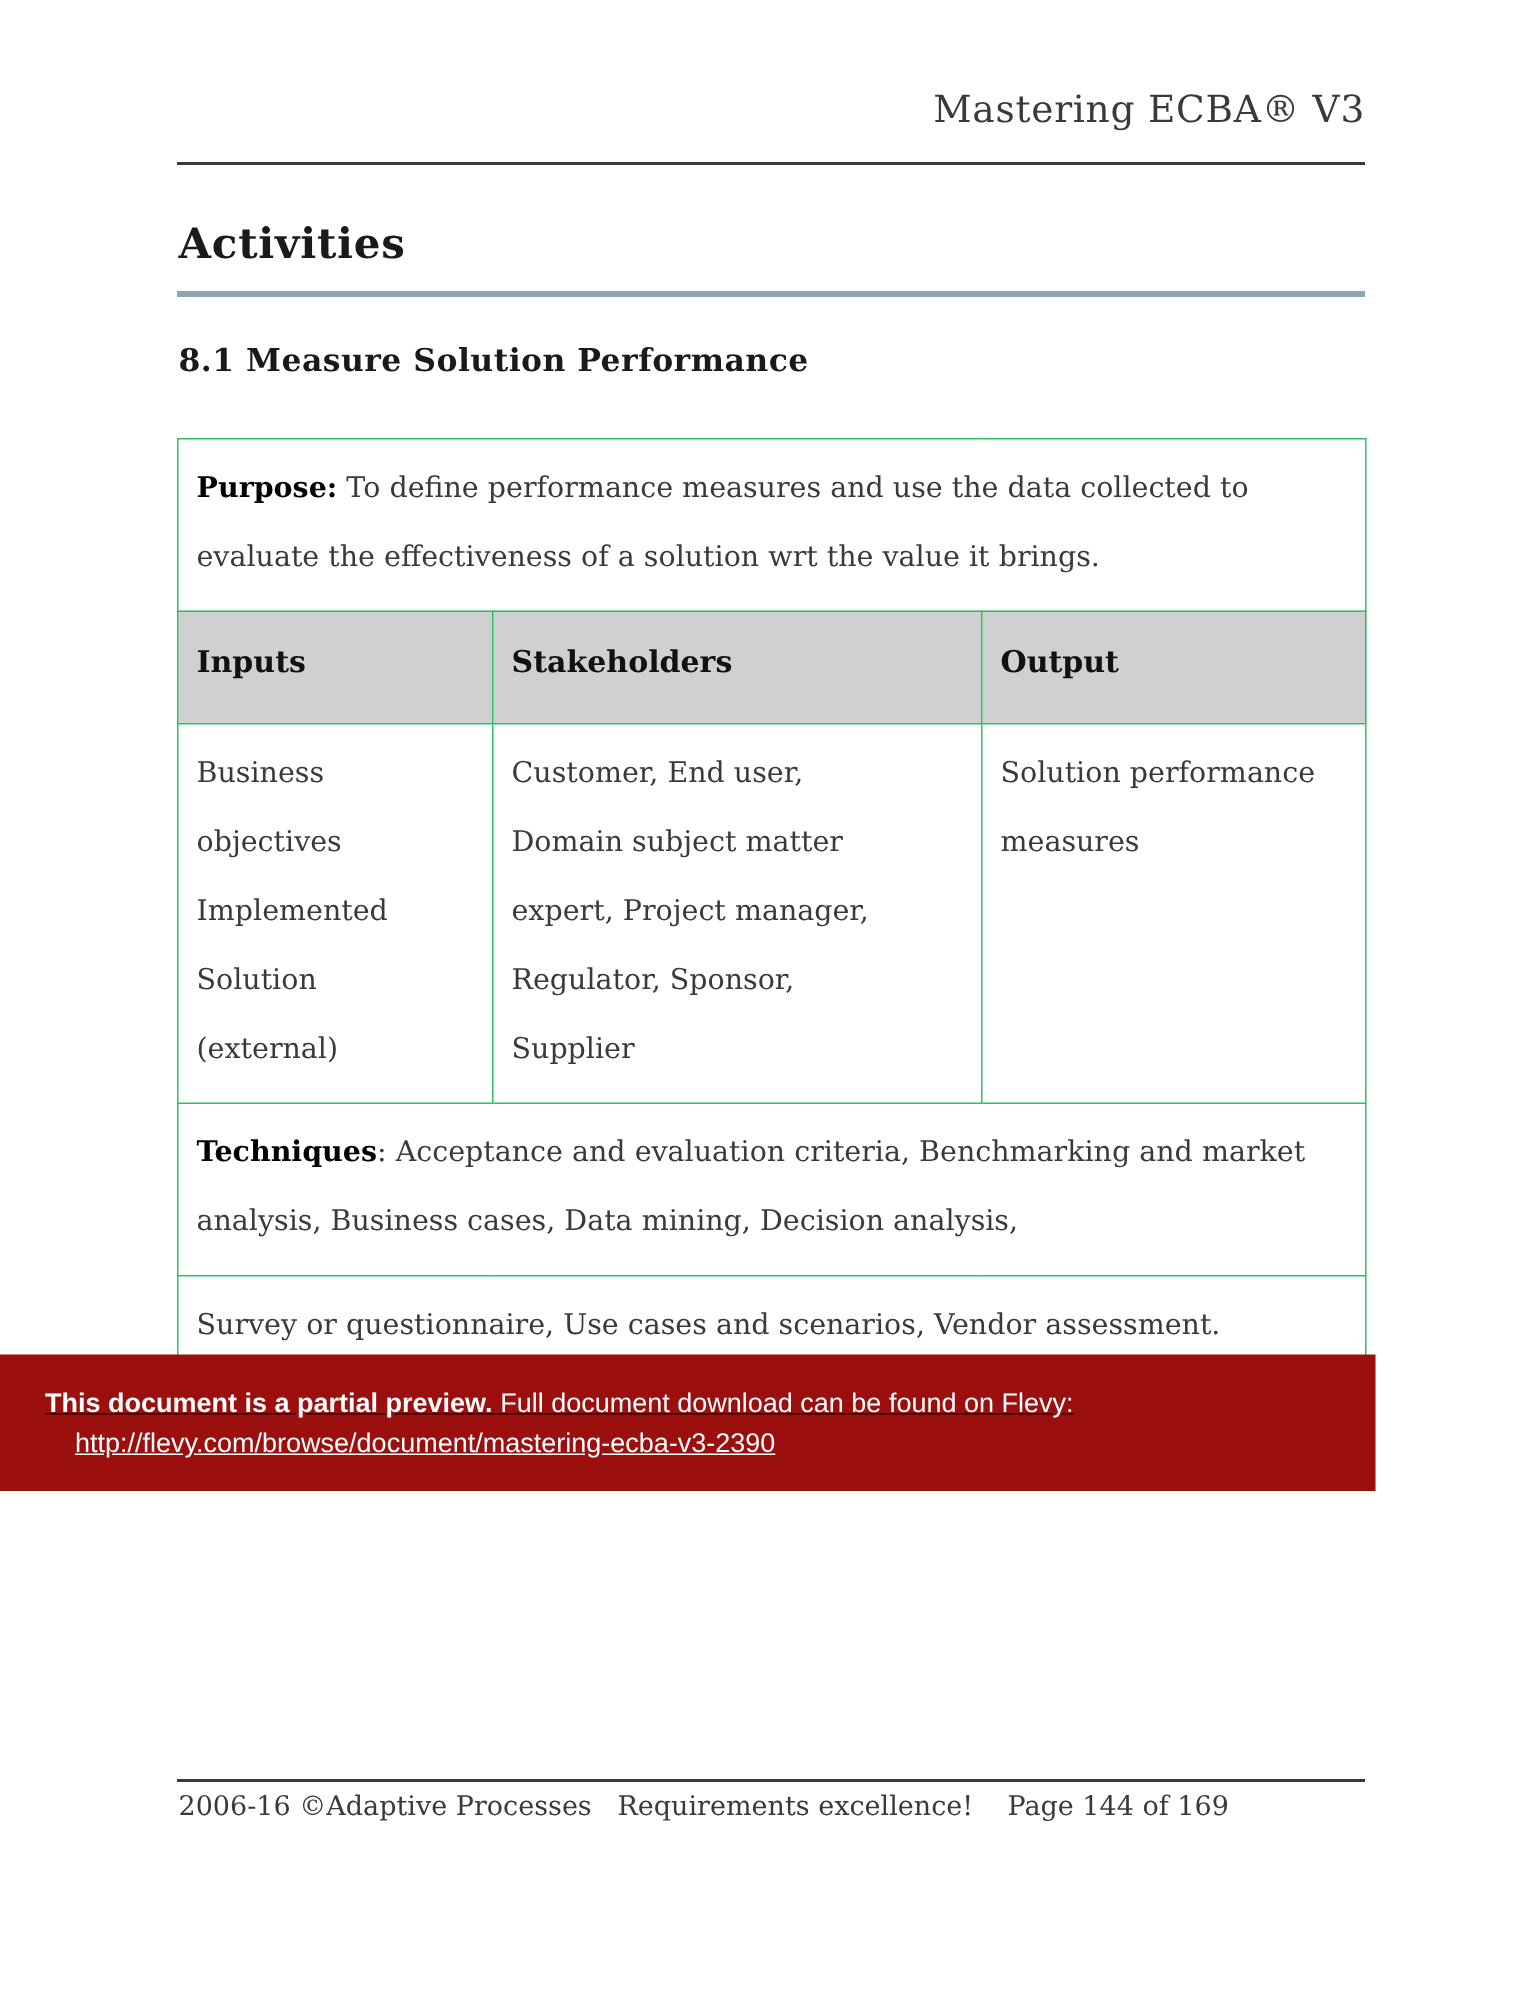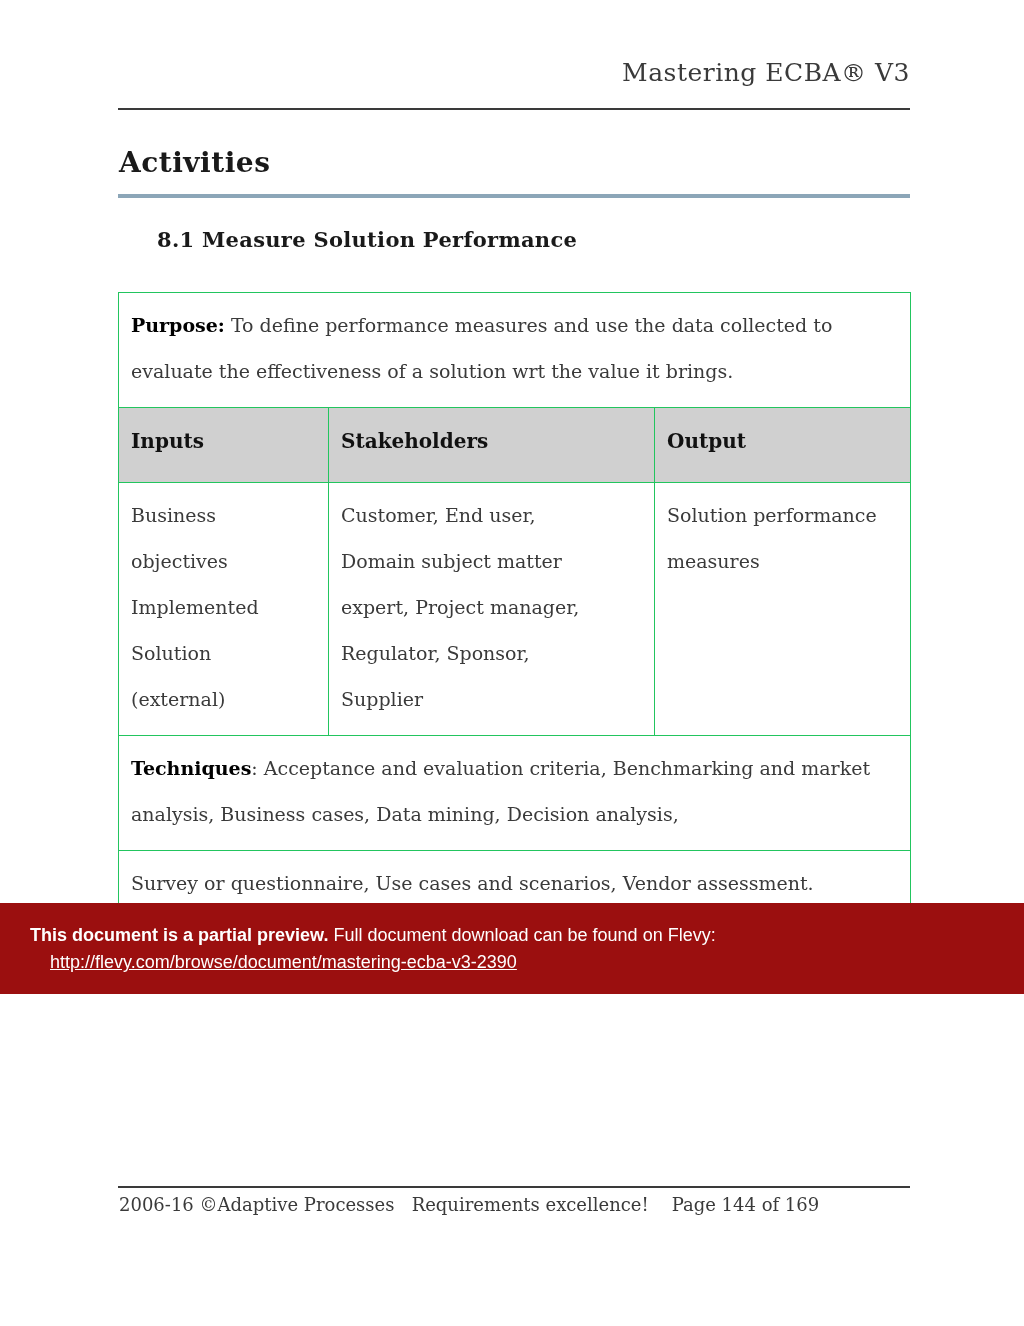--- a/index.html
+++ b/index.html
@@ -66,21 +66,20 @@
 
   .section-heading {
     position: absolute;
     left: 119px;
     top: 227px;
     font-family: "DejaVu Serif", serif;
     font-size: 21px;
     font-weight: bold;
     color: #1a1a1a;
     letter-spacing: 0.3px;
-    margin-left: 38px;
   }
 
   
   .act-table {
     position: absolute;
     left: 118px;
     top: 292px;
     width: 792px;
     border-collapse: collapse;
     table-layout: fixed;
@@ -111,26 +110,27 @@
     font-weight: bold;
     color: #000000;
   }
   .cell-lines > span { display: block; }
 
   
   .preview-banner {
     position: absolute;
     left: 0;
     top: 903px;
-    width: 1024px;
+    width: 917px;
     height: 91px;
     background: #9b0f0f;
     box-sizing: border-box;
     padding: 20px 0 0 30px;
     font-family: "Liberation Sans", sans-serif;
+    text-decoration: underline;
   }
   .banner-line1 {
     font-size: 18px;
     color: #ffffff;
     white-space: nowrap;
     line-height: 1.35;
   }
   .banner-line1 .bold { font-weight: bold; }
   .banner-line2 {
     margin-top: 3px;

